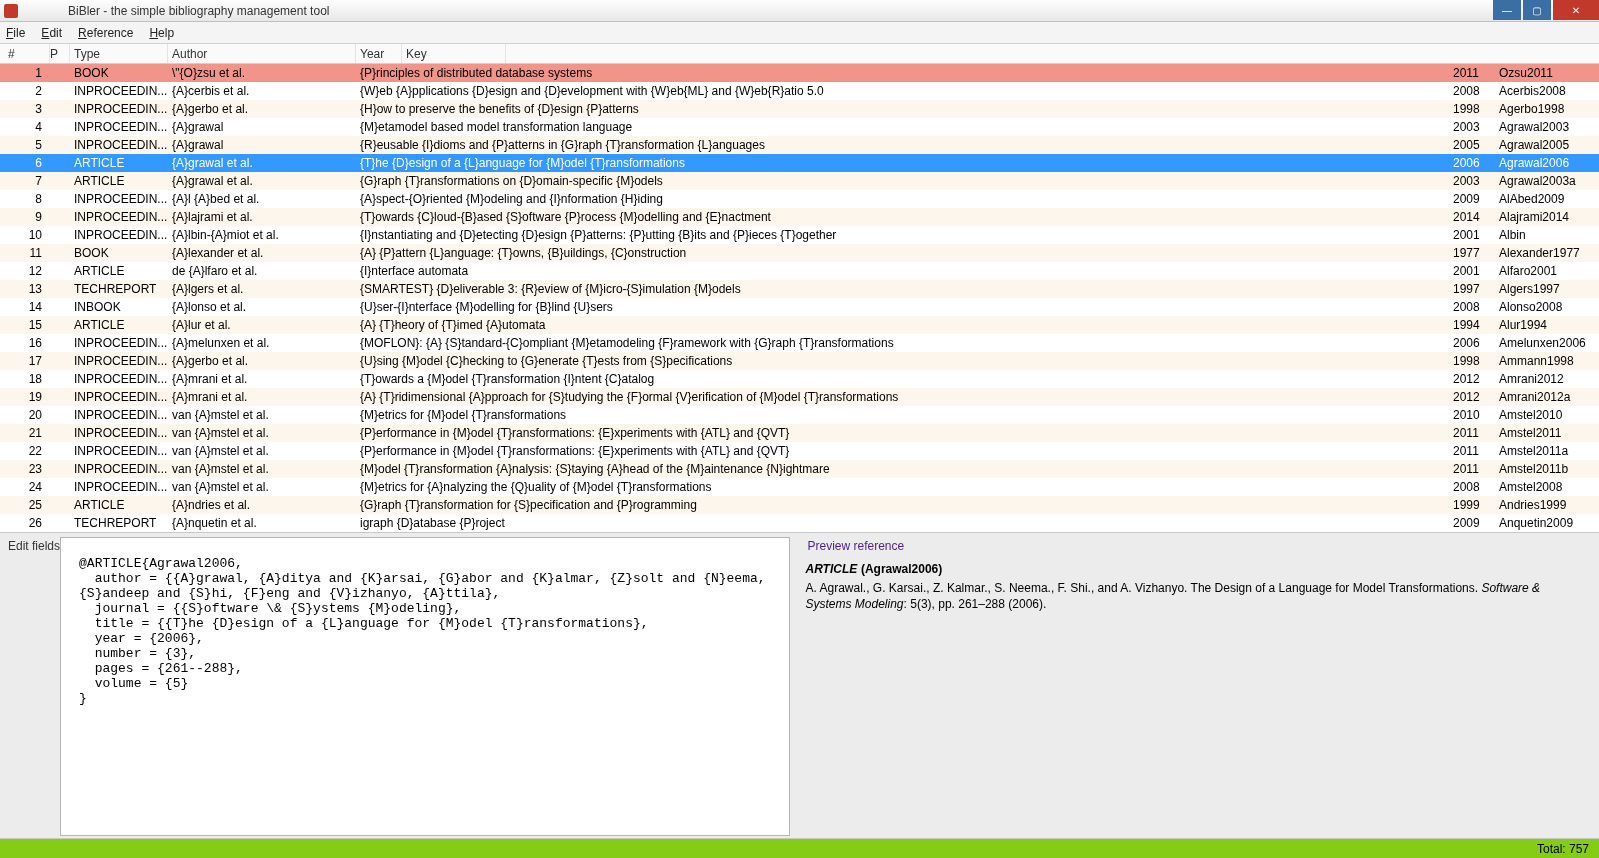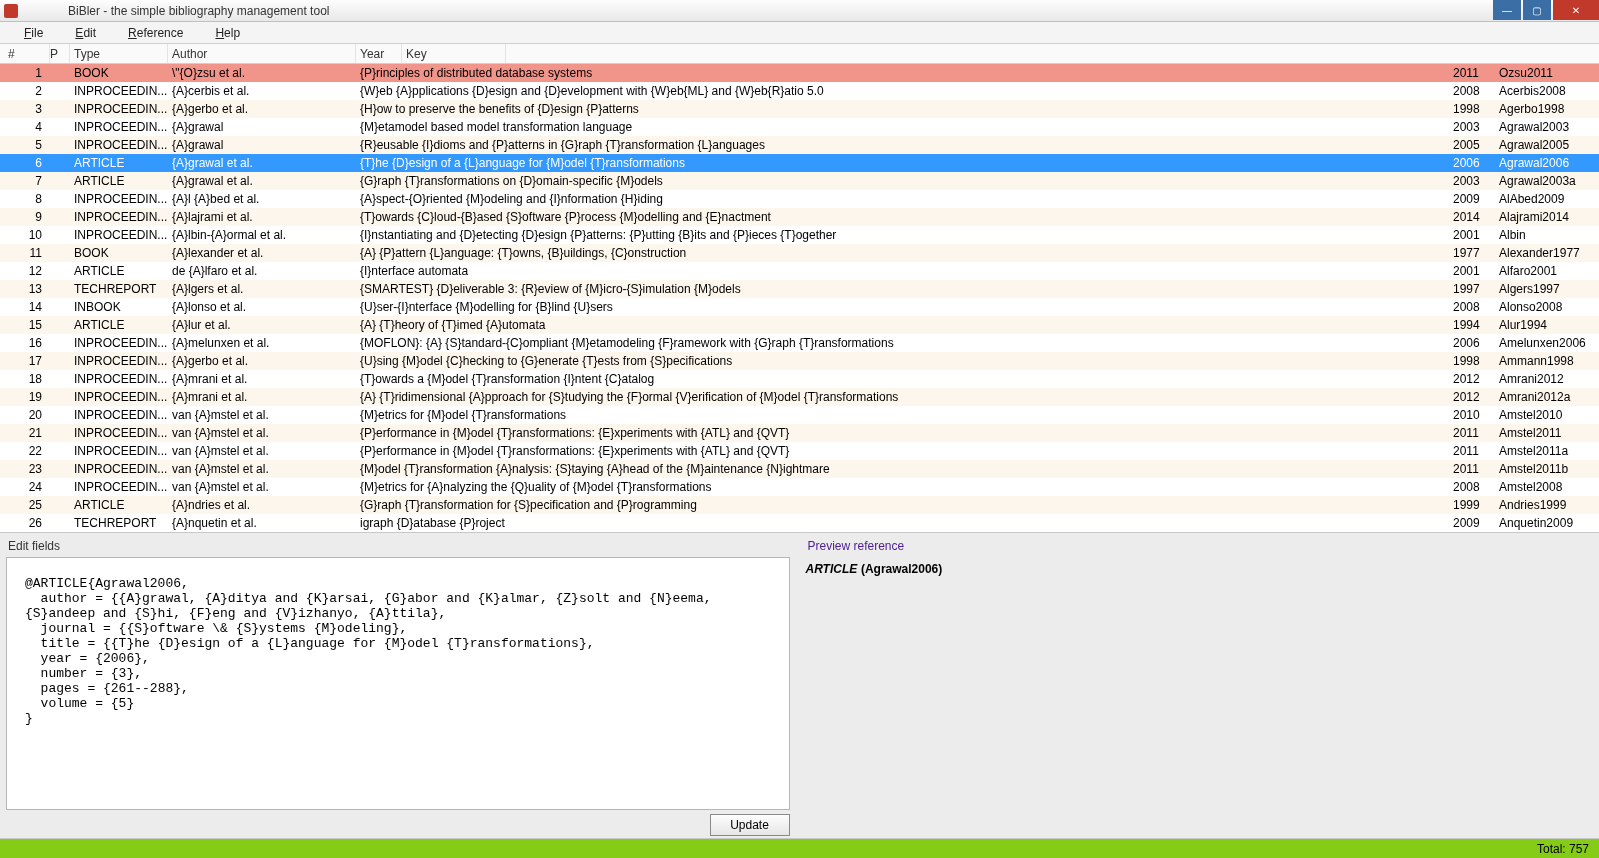--- a/index.html
+++ b/index.html
@@ -7,21 +7,21 @@
 
 .titlebar { background: linear-gradient(#fdfdfd,#e8e8e8); height: 22px; display: flex; align-items: center; padding: 0 4px; border-bottom: 1px solid #c0c0c0; position: relative; }
 .titlebar .icon { width: 14px; height: 14px; background: #c0392b; border-radius: 2px; margin-right: 6px; }
 .titlebar .title { color: #333; margin-left: 44px; }
 .window-controls { position: absolute; right: 0; top: 0; display: flex; height: 20px; }
 .wc-btn { width: 28px; height: 20px; display: flex; align-items: center; justify-content: center; font-size: 10px; color: #fff; }
 .wc-min { background: #3a6ea5; }
 .wc-max { background: #3a6ea5; margin-left: 2px; }
 .wc-close { background: #c0392b; margin-left: 2px; width: 46px; }
 
-.menubar { background: #f4f4f4; height: 22px; display: flex; align-items: center; padding: 0 24px; gap: 32px; border-bottom: 1px solid #d0d0d0; }
+.menubar { background: #f4f4f4; height: 22px; display: flex; align-items: center; padding: 0 6px; gap: 16px; border-bottom: 1px solid #d0d0d0; }
 .menubar span { color: #222; cursor: default; }
 .menubar span::first-letter { text-decoration: underline; }
 
 .table-wrap { flex: 0 0 auto; height: 488px; background: #fff; overflow: hidden; position: relative; }
 .thead { display: flex; background: #fafafa; border-bottom: 1px solid #d0d0d0; height: 20px; align-items: center; font-weight: normal; color: #333; }
 .col-num { width: 50px; padding-left: 8px; text-align: right; padding-right: 8px;}
 .col-p { width: 20px; }
 .col-type { width: 98px; padding-left: 4px; }
 .col-author { width: 188px; padding-left: 4px; }
 .col-title { flex: 1; padding-left: 4px; }
@@ -32,21 +32,21 @@
 .tbody { overflow-y: scroll; height: 468px; }
 .row { display: flex; height: 18px; align-items: center; white-space: nowrap; }
 .row > div { overflow: hidden; text-overflow: ellipsis; }
 .row:nth-child(odd) { background: #fdf6ec; }
 .row:nth-child(even) { background: #ffffff; }
 .row.red { background: #f1948a !important; }
 .row.sel { background: #3399ff !important; color: #fff; }
 .row .col-num { text-align: right; padding-right: 8px; }
 
 .bottom { flex: 1; display: flex; background: #ececec; border-top: 1px solid #c8c8c8; }
-.edit-pane { flex: 1; display: flex; flex-direction: column; padding: 4px 6px 2px 6px; }
+.edit-pane { flex: 1; display: flex; flex-direction: row; padding: 4px 6px 2px 6px; }
 .edit-label { color: #333; padding: 2px 0 4px 2px; }
 .tab { display: inline-block; background: #fff; border: 1px solid #b5b5b5; border-bottom: none; padding: 2px 10px; position: relative; top: 1px; z-index: 2; }
 .textarea-wrap { flex: 1; background: #fff; border: 1px solid #b5b5b5; position: relative; }
 textarea { width: 100%; height: 100%; border: none; resize: none; font-family: "Courier New", monospace; font-size: 13px; padding: 18px; outline: none; }
 .update-bar { display: flex; justify-content: flex-end; padding: 4px 0 0 0; }
 .update-btn { width: 80px; height: 22px; background: linear-gradient(#fdfdfd,#e6e6e6); border: 1px solid #8a8a8a; }
 
 .preview-pane { flex: 1; padding: 4px 10px; }
 .preview-label { color: #4c1d95; padding: 2px 0 8px 2px; }
 .preview-title { font-size: 13px; margin-bottom: 4px; }
@@ -164,21 +164,21 @@
         <div class="col-type">INPROCEEDIN...</div>
         <div class="col-author">{A}lajrami et al.</div>
         <div class="col-title">{T}owards {C}loud-{B}ased {S}oftware {P}rocess {M}odelling and {E}nactment</div>
         <div class="col-year">2014</div>
         <div class="col-key">Alajrami2014</div>
       </div>
       <div class="row">
         <div class="col-num">10</div>
         <div class="col-p"></div>
         <div class="col-type">INPROCEEDIN...</div>
-        <div class="col-author">{A}lbin-{A}ormal et al.</div>
+        <div class="col-author">{A}lbin-{A}miot et al.</div>
         <div class="col-title">{I}nstantiating and {D}etecting {D}esign {P}atterns: {P}utting {B}its and {P}ieces {T}ogether</div>
         <div class="col-year">2001</div>
         <div class="col-key">Albin</div>
       </div>
       <div class="row">
         <div class="col-num">11</div>
         <div class="col-p"></div>
         <div class="col-type">BOOK</div>
         <div class="col-author">{A}lexander et al.</div>
         <div class="col-title">{A} {P}attern {L}anguage: {T}owns, {B}uildings, {C}onstruction</div>
@@ -330,28 +330,28 @@
       <textarea id="bibtex-area" style="">@ARTICLE{Agrawal2006,
   author = {{A}grawal, {A}ditya and {K}arsai, {G}abor and {K}almar, {Z}solt and {N}eema, {S}andeep and {S}hi, {F}eng and {V}izhanyo, {A}ttila},
   journal = {{S}oftware \&amp; {S}ystems {M}odeling},
   title = {{T}he {D}esign of a {L}anguage for {M}odel {T}ransformations},
   year = {2006},
   number = {3},
   pages = {261--288},
   volume = {5}
 }</textarea>
     </div>
-    <div class="update-bar">
-      <button class="update-btn">Update</button>
-    </div>
   </div>
   <div class="preview-pane">
     <div class="preview-label">Preview reference</div>
     <div class="preview-title">
       <b><i>ARTICLE</i></b>
       <b>(Agrawal2006)</b>
     </div>
+    <div class="preview-body">
+      <span>A. Agrawal., G. Karsai., Z. Kalmar., S. Neema., F. Shi., and A. Vizhanyo. The Design of a Language for Model Transformations. </span><i>Software &amp; Systems Modeling</i><span>: 5(3), pp. 261–288 (2006).</span>
+    </div>
   </div>
 </div>
 
 <div class="statusbar">
   <span>Total: 757</span>
 </div>
 
 </body></html>

